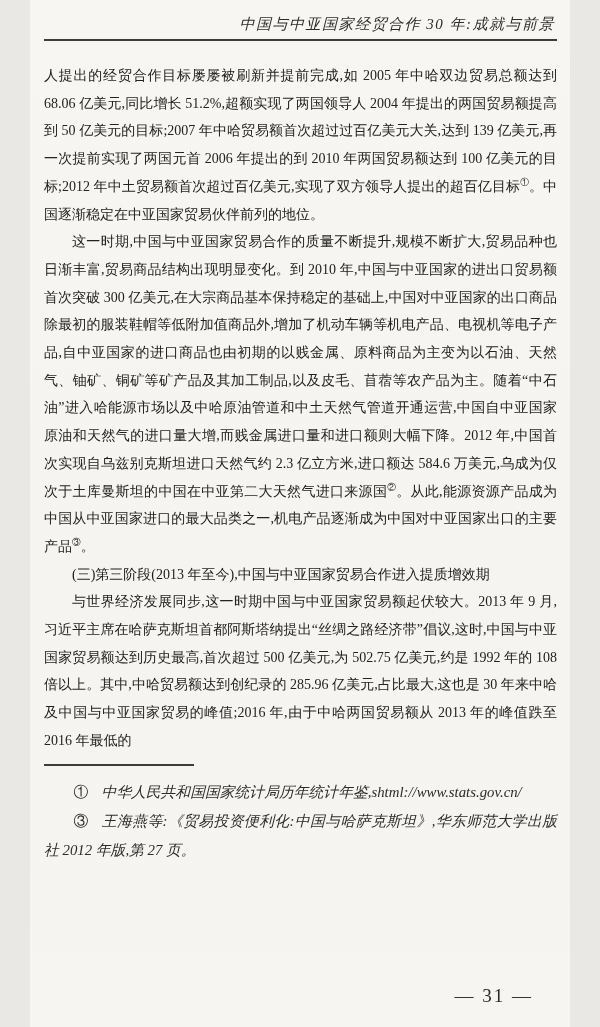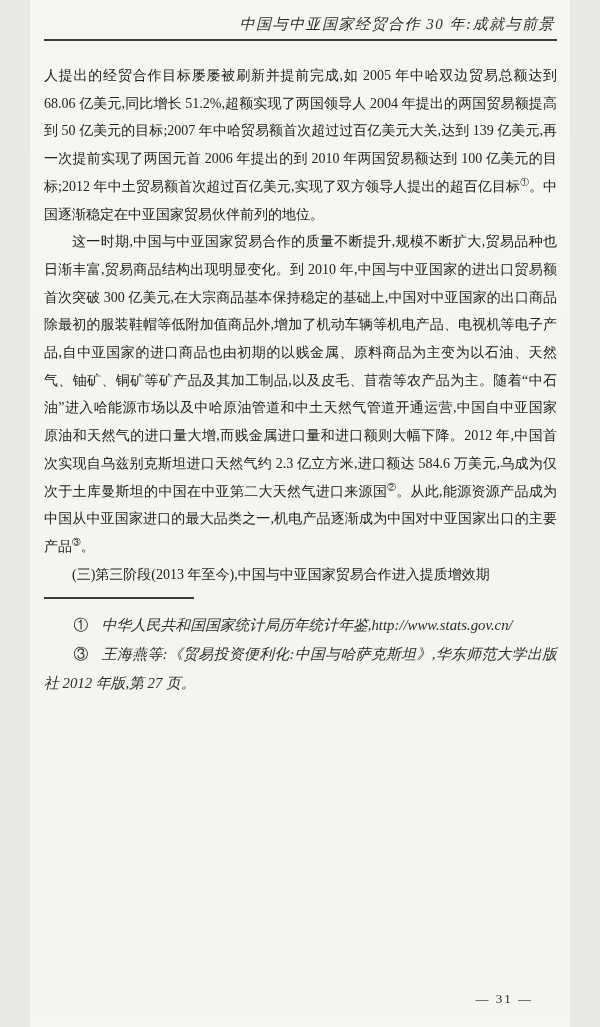--- a/index.html
+++ b/index.html
@@ -76,44 +76,45 @@
     text-indent: 2em;
   }
   .fn-marker {
     margin-right: 13px;
     font-style: normal;
   }
   .page-number {
     position: absolute;
     right: 37px;
     bottom: 20px;
-    font-size: 13px;
+    font-size: 19px;
     letter-spacing: 2px;
     color: #2a2a2a;
   }
 </style>
 </head>
 <body>
 
 <div class="page">
 
   <div class="running-header">中国与中亚国家经贸合作 30 年:成就与前景</div>
   <hr class="header-rule">
 
   <div class="body-text">
     <p>人提出的经贸合作目标屡屡被刷新并提前完成,如 2005 年中哈双边贸易总额达到 68.06 亿美元,同比增长 51.2%,超额实现了两国领导人 2004 年提出的两国贸易额提高到 50 亿美元的目标;2007 年中哈贸易额首次超过过百亿美元大关,达到 139 亿美元,再一次提前实现了两国元首 2006 年提出的到 2010 年两国贸易额达到 100 亿美元的目标;2012 年中土贸易额首次超过百亿美元,实现了双方领导人提出的超百亿目标<sup class="fnref">①</sup>。中国逐渐稳定在中亚国家贸易伙伴前列的地位。</p>
     <p class="para-indent">这一时期,中国与中亚国家贸易合作的质量不断提升,规模不断扩大,贸易品种也日渐丰富,贸易商品结构出现明显变化。到 2010 年,中国与中亚国家的进出口贸易额首次突破 300 亿美元,在大宗商品基本保持稳定的基础上,中国对中亚国家的出口商品除最初的服装鞋帽等低附加值商品外,增加了机动车辆等机电产品、电视机等电子产品,自中亚国家的进口商品也由初期的以贱金属、原料商品为主变为以石油、天然气、铀矿、铜矿等矿产品及其加工制品,以及皮毛、苜蓿等农产品为主。随着“中石油”进入哈能源市场以及中哈原油管道和中土天然气管道开通运营,中国自中亚国家原油和天然气的进口量大增,而贱金属进口量和进口额则大幅下降。2012 年,中国首次实现自乌兹别克斯坦进口天然气约 2.3 亿立方米,进口额达 584.6 万美元,乌成为仅次于土库曼斯坦的中国在中亚第二大天然气进口来源国<sup class="fnref">②</sup>。从此,能源资源产品成为中国从中亚国家进口的最大品类之一,机电产品逐渐成为中国对中亚国家出口的主要产品<sup class="fnref">③</sup>。</p>
     <p class="section-heading">(三)第三阶段(2013 年至今),中国与中亚国家贸易合作进入提质增效期</p>
+    <p class="para-indent">与世界经济发展同步,这一时期中国与中亚国家贸易额起伏较大。2013 年 9 月,习近平主席在哈萨克斯坦首都阿斯塔纳提出“丝绸之路经济带”倡议,这时,中国与中亚国家贸易额达到历史最高,首次超过 500 亿美元,为 502.75 亿美元,约是 1992 年的 108 倍以上。其中,中哈贸易额达到创纪录的 285.96 亿美元,占比最大,这也是 30 年来中哈及中国与中亚国家贸易的峰值;2016 年,由于中哈两国贸易额从 2013 年的峰值跌至 2016 年最低的</p>
   </div>
 
   <hr class="footnote-divider">
 
   <div class="footnotes">
     <p>
-      <span class="fn-marker">①</span><span>中华人民共和国国家统计局历年统计年鉴,http://www.stats.gov.cn/</span>
+      <span class="fn-marker">①</span><span>中华人民共和国国家统计局历年统计年鉴,shtml://www.stats.gov.cn/</span>
     </p>
     <p>
       <span class="fn-marker">③</span><span>王海燕等:《贸易投资便利化:中国与哈萨克斯坦》,华东师范大学出版社 2012 年版,第 27 页。</span>
     </p>
   </div>
 
   <div class="page-number">— 31 —</div>
 
 </div>
 

